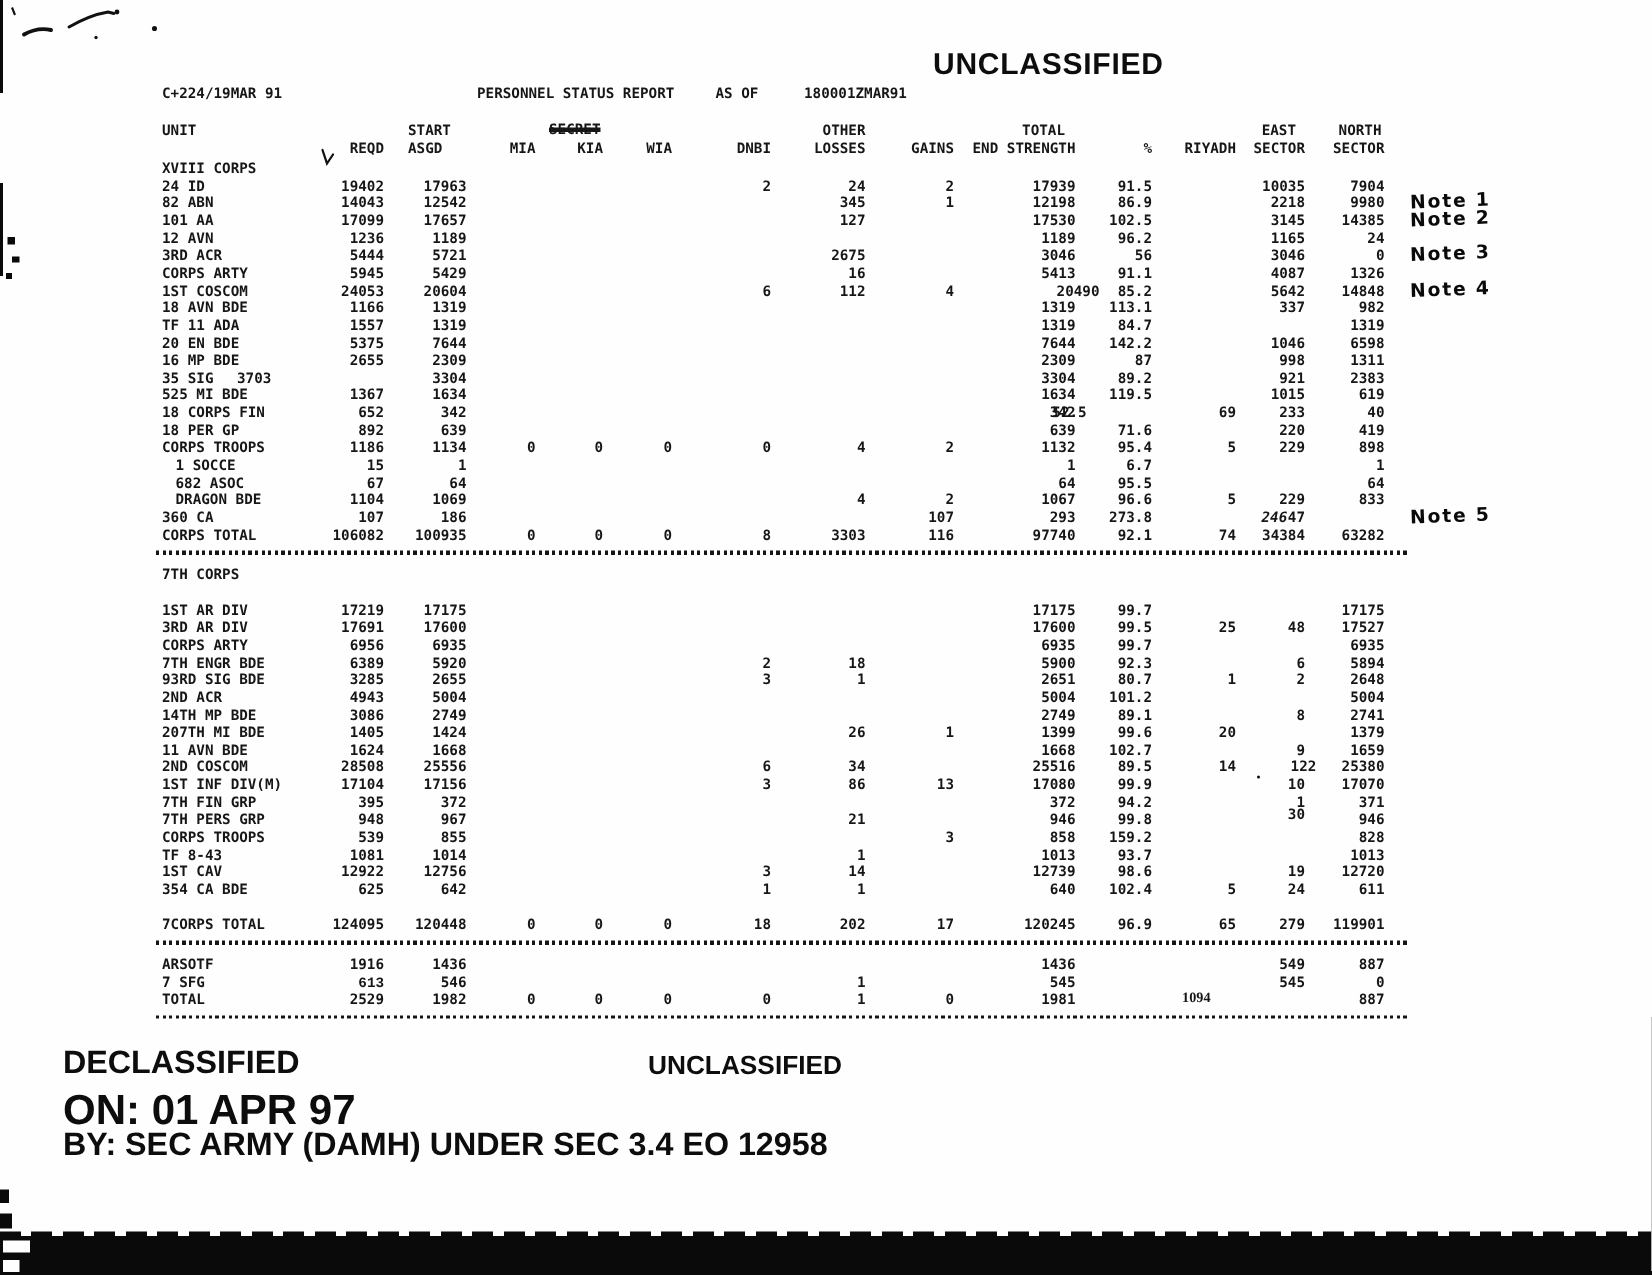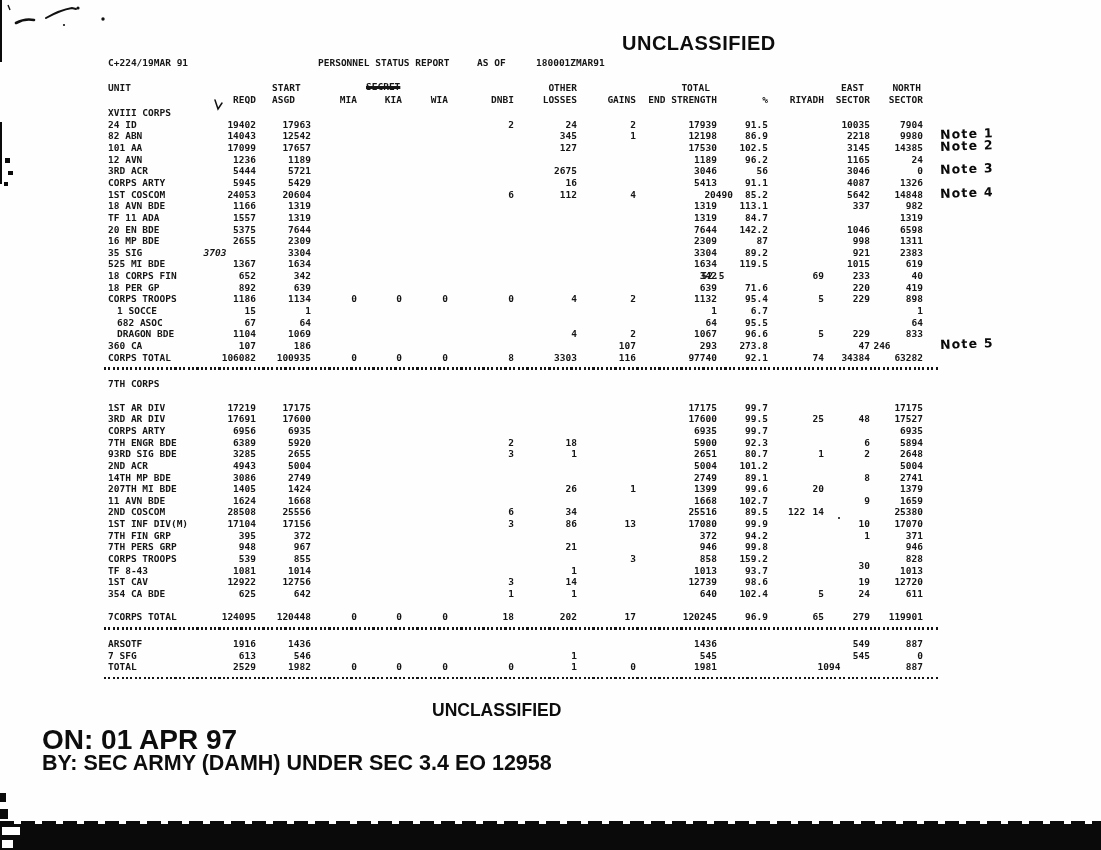--- a/index.html
+++ b/index.html
@@ -163,21 +163,21 @@
       <span class="t" style="left: 788px; top: 223.5px; width: 82px; text-align: right;">1046</span>
       <span class="t" style="left: 841px; top: 223.5px; width: 82px; text-align: right;">6598</span>
       <span class="t" style="left: 108px; top: 235.15px;">16 MP BDE</span>
       <span class="t" style="left: 174px; top: 235.15px; width: 82px; text-align: right;">2655</span>
       <span class="t" style="left: 229px; top: 235.15px; width: 82px; text-align: right;">2309</span>
       <span class="t" style="left: 635px; top: 235.15px; width: 82px; text-align: right;">2309</span>
       <span class="t" style="left: 686px; top: 235.15px; width: 82px; text-align: right;">87</span>
       <span class="t" style="left: 788px; top: 235.15px; width: 82px; text-align: right;">998</span>
       <span class="t" style="left: 841px; top: 235.15px; width: 82px; text-align: right;">1311</span>
       <span class="t" style="left: 108px; top: 246.8px;">35 SIG</span>
-      <span class="t" style="left: 174px; top: 246.8px; width: 82px; text-align: center; font-style: italic;">3703</span>
+      <span class="t" style="left: 158px; top: 246.8px; width: 82px; text-align: left;">3703</span>
       <span class="t" style="left: 229px; top: 246.8px; width: 82px; text-align: right;">3304</span>
       <span class="t" style="left: 635px; top: 246.8px; width: 82px; text-align: right;">3304</span>
       <span class="t" style="left: 686px; top: 246.8px; width: 82px; text-align: right;">89.2</span>
       <span class="t" style="left: 788px; top: 246.8px; width: 82px; text-align: right;">921</span>
       <span class="t" style="left: 841px; top: 246.8px; width: 82px; text-align: right;">2383</span>
       <span class="t" style="left: 108px; top: 258.45px;">525 MI BDE</span>
       <span class="t" style="left: 174px; top: 258.45px; width: 82px; text-align: right;">1367</span>
       <span class="t" style="left: 229px; top: 258.45px; width: 82px; text-align: right;">1634</span>
       <span class="t" style="left: 635px; top: 258.45px; width: 82px; text-align: right;">1634</span>
       <span class="t" style="left: 686px; top: 258.45px; width: 82px; text-align: right;">119.5</span>
@@ -234,21 +234,21 @@
       <span class="t" style="left: 742px; top: 328.35px; width: 82px; text-align: right;">5</span>
       <span class="t" style="left: 788px; top: 328.35px; width: 82px; text-align: right;">229</span>
       <span class="t" style="left: 841px; top: 328.35px; width: 82px; text-align: right;">833</span>
       <span class="t" style="left: 108px; top: 340px;">360 CA</span>
       <span class="t" style="left: 174px; top: 340px; width: 82px; text-align: right;">107</span>
       <span class="t" style="left: 229px; top: 340px; width: 82px; text-align: right;">186</span>
       <span class="t" style="left: 554px; top: 340px; width: 82px; text-align: right;">107</span>
       <span class="t" style="left: 635px; top: 340px; width: 82px; text-align: right;">293</span>
       <span class="t" style="left: 686px; top: 340px; width: 82px; text-align: right;">273.8</span>
       <span class="t" style="left: 788px; top: 340px; width: 82px; text-align: right;">47</span>
-      <span class="t" style="left: 841px; top: 340px; width: 82px; text-align: center;">246</span>
+      <span class="t" style="left: 841px; top: 340px; width: 82px; text-align: left; font-style: italic;">246</span>
       <span class="note" style="left: 940px; top: 337px;">Note 5</span>
       <span class="t" style="left: 108px; top: 351.65px;">CORPS TOTAL</span>
       <span class="t" style="left: 174px; top: 351.65px; width: 82px; text-align: right;">106082</span>
       <span class="t" style="left: 229px; top: 351.65px; width: 82px; text-align: right;">100935</span>
       <span class="t" style="left: 275px; top: 351.65px; width: 82px; text-align: right;">0</span>
       <span class="t" style="left: 320px; top: 351.65px; width: 82px; text-align: right;">0</span>
       <span class="t" style="left: 366px; top: 351.65px; width: 82px; text-align: right;">0</span>
       <span class="t" style="left: 432px; top: 351.65px; width: 82px; text-align: right;">8</span>
       <span class="t" style="left: 495px; top: 351.65px; width: 82px; text-align: right;">3303</span>
       <span class="t" style="left: 554px; top: 351.65px; width: 82px; text-align: right;">116</span>
@@ -328,21 +328,21 @@
       <span class="t" style="left: 788px; top: 494.8px; width: 82px; text-align: right;">9</span>
       <span class="t" style="left: 841px; top: 494.8px; width: 82px; text-align: right;">1659</span>
       <span class="t" style="left: 108px; top: 506.45px;">2ND COSCOM</span>
       <span class="t" style="left: 174px; top: 506.45px; width: 82px; text-align: right;">28508</span>
       <span class="t" style="left: 229px; top: 506.45px; width: 82px; text-align: right;">25556</span>
       <span class="t" style="left: 432px; top: 506.45px; width: 82px; text-align: right;">6</span>
       <span class="t" style="left: 495px; top: 506.45px; width: 82px; text-align: right;">34</span>
       <span class="t" style="left: 635px; top: 506.45px; width: 82px; text-align: right;">25516</span>
       <span class="t" style="left: 686px; top: 506.45px; width: 82px; text-align: right;">89.5</span>
       <span class="t" style="left: 742px; top: 506.45px; width: 82px; text-align: right;">14</span>
-      <span class="t" style="left: 788px; top: 506.45px; width: 82px; text-align: left;">122</span>
+      <span class="t" style="left: 828px; top: 506.45px; width: 82px; text-align: center;">122</span>
       <span class="t" style="left: 841px; top: 506.45px; width: 82px; text-align: right;">25380</span>
       <span class="t" style="left: 108px; top: 518.1px;">1ST INF DIV(M)</span>
       <span class="t" style="left: 174px; top: 518.1px; width: 82px; text-align: right;">17104</span>
       <span class="t" style="left: 229px; top: 518.1px; width: 82px; text-align: right;">17156</span>
       <span class="t" style="left: 432px; top: 518.1px; width: 82px; text-align: right;">3</span>
       <span class="t" style="left: 495px; top: 518.1px; width: 82px; text-align: right;">86</span>
       <span class="t" style="left: 554px; top: 518.1px; width: 82px; text-align: right;">13</span>
       <span class="t" style="left: 635px; top: 518.1px; width: 82px; text-align: right;">17080</span>
       <span class="t" style="left: 686px; top: 518.1px; width: 82px; text-align: right;">99.9</span>
       <span class="t" style="left: 788px; top: 518.1px; width: 82px; text-align: right;">10</span>
@@ -360,21 +360,21 @@
       <span class="t" style="left: 495px; top: 541.4px; width: 82px; text-align: right;">21</span>
       <span class="t" style="left: 635px; top: 541.4px; width: 82px; text-align: right;">946</span>
       <span class="t" style="left: 686px; top: 541.4px; width: 82px; text-align: right;">99.8</span>
       <span class="t" style="left: 841px; top: 541.4px; width: 82px; text-align: right;">946</span>
       <span class="t" style="left: 108px; top: 553.05px;">CORPS TROOPS</span>
       <span class="t" style="left: 174px; top: 553.05px; width: 82px; text-align: right;">539</span>
       <span class="t" style="left: 229px; top: 553.05px; width: 82px; text-align: right;">855</span>
       <span class="t" style="left: 554px; top: 553.05px; width: 82px; text-align: right;">3</span>
       <span class="t" style="left: 635px; top: 553.05px; width: 82px; text-align: right;">858</span>
       <span class="t" style="left: 686px; top: 553.05px; width: 82px; text-align: right;">159.2</span>
-      <span class="t" style="left: 788px; top: 560px; width: 82px; text-align: right;">30</span>
+      <span class="t" style="left: 788px; top: 538px; width: 82px; text-align: right;">30</span>
       <span class="t" style="left: 841px; top: 553.05px; width: 82px; text-align: right;">828</span>
       <span class="t" style="left: 108px; top: 564.7px;">TF 8-43</span>
       <span class="t" style="left: 174px; top: 564.7px; width: 82px; text-align: right;">1081</span>
       <span class="t" style="left: 229px; top: 564.7px; width: 82px; text-align: right;">1014</span>
       <span class="t" style="left: 495px; top: 564.7px; width: 82px; text-align: right;">1</span>
       <span class="t" style="left: 635px; top: 564.7px; width: 82px; text-align: right;">1013</span>
       <span class="t" style="left: 686px; top: 564.7px; width: 82px; text-align: right;">93.7</span>
       <span class="t" style="left: 841px; top: 564.7px; width: 82px; text-align: right;">1013</span>
       <span class="t" style="left: 108px; top: 576.35px;">1ST CAV</span>
       <span class="t" style="left: 174px; top: 576.35px; width: 82px; text-align: right;">12922</span>
@@ -410,43 +410,44 @@
       <span class="t" style="left: 788px; top: 611.3px; width: 82px; text-align: right;">279</span>
       <span class="t" style="left: 841px; top: 611.3px; width: 82px; text-align: right;">119901</span>
       <div class="dots" style="top: 626.95px;"></div>
       <span class="t" style="left: 108px; top: 637.95px;">ARSOTF</span>
       <span class="t" style="left: 174px; top: 637.95px; width: 82px; text-align: right;">1916</span>
       <span class="t" style="left: 229px; top: 637.95px; width: 82px; text-align: right;">1436</span>
       <span class="t" style="left: 635px; top: 637.95px; width: 82px; text-align: right;">1436</span>
       <span class="t" style="left: 788px; top: 637.95px; width: 82px; text-align: right;">549</span>
       <span class="t" style="left: 841px; top: 637.95px; width: 82px; text-align: right;">887</span>
       <span class="t" style="left: 108px; top: 649.6px;">7 SFG</span>
-      <span class="t" style="left: 174px; top: 649.6px; width: 82px; text-align: right;">613</span>
+      <span class="t" style="left: 174px; top: 649.6px; width: 82px; text-align: right; font-family: Liberation Mono, monospace;">613</span>
       <span class="t" style="left: 229px; top: 649.6px; width: 82px; text-align: right;">546</span>
       <span class="t" style="left: 495px; top: 649.6px; width: 82px; text-align: right;">1</span>
       <span class="t" style="left: 635px; top: 649.6px; width: 82px; text-align: right;">545</span>
       <span class="t" style="left: 788px; top: 649.6px; width: 82px; text-align: right;">545</span>
       <span class="t" style="left: 841px; top: 649.6px; width: 82px; text-align: right;">0</span>
       <span class="t" style="left: 108px; top: 661.25px;">TOTAL</span>
       <span class="t" style="left: 174px; top: 661.25px; width: 82px; text-align: right;">2529</span>
       <span class="t" style="left: 229px; top: 661.25px; width: 82px; text-align: right;">1982</span>
       <span class="t" style="left: 275px; top: 661.25px; width: 82px; text-align: right;">0</span>
       <span class="t" style="left: 320px; top: 661.25px; width: 82px; text-align: right;">0</span>
       <span class="t" style="left: 366px; top: 661.25px; width: 82px; text-align: right;">0</span>
       <span class="t" style="left: 432px; top: 661.25px; width: 82px; text-align: right;">0</span>
       <span class="t" style="left: 495px; top: 661.25px; width: 82px; text-align: right;">1</span>
       <span class="t" style="left: 554px; top: 661.25px; width: 82px; text-align: right;">0</span>
       <span class="t" style="left: 635px; top: 661.25px; width: 82px; text-align: right;">1981</span>
-      <span class="t" style="left: 788px; top: 661.25px; width: 82px; text-align: center;">1094</span>
+      <span class="t" style="left: 788px; top: 661.25px; width: 82px; text-align: left; font-family: Liberation Serif, serif;">1094</span>
       <span class="t" style="left: 841px; top: 661.25px; width: 82px; text-align: right;">887</span>
       <div class="dots" style="top: 676.9px;"></div>
     </div>
 
   <div class="artifact" style="left:838px;top:517px;width:2px;height:2px;border-radius:50%"></div>
 
+  <div class="big" style="left:42px;top:696px;font-size:21.5px">DECLASSIFIED</div>
   <div class="big" style="left:432px;top:700px;font-size:17.5px">UNCLASSIFIED</div>
   <div class="big" style="left:42px;top:724px;font-size:28px">ON: 01 APR 97</div>
   <div class="big" style="left:42px;top:751px;font-size:21.5px">BY: SEC ARMY (DAMH) UNDER SEC 3.4 EO 12958</div>
 
   <div class="artifact" style="left:0;top:824px;width:1101px;height:26px"></div>
   <div style="position:absolute;left:0;top:821px;width:1101px;height:3px;
               background:repeating-linear-gradient(90deg,#0a0a0a 0 14px,transparent 14px 21px)"></div>
   <div class="bar-notch" style="left:2px;top:827px;width:18px;height:8px"></div>
   <div class="bar-notch" style="left:2px;top:840px;width:11px;height:8px"></div>
 

